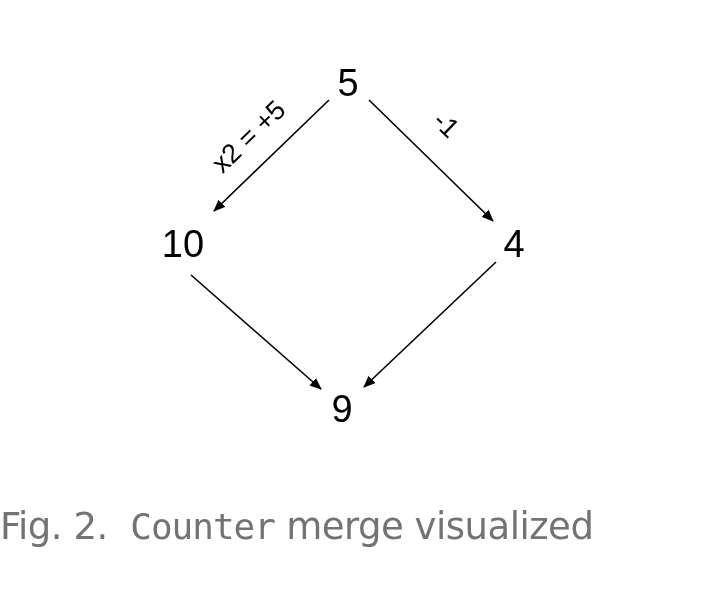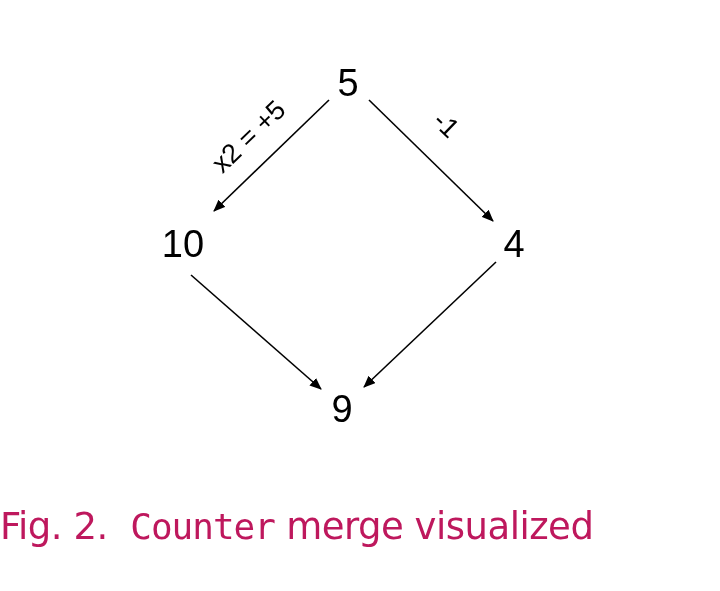--- a/index.html
+++ b/index.html
@@ -5,21 +5,21 @@
     html, body { margin: 0; padding: 0; background: #ffffff; }
     body { width: 720px; height: 591px; position: relative; overflow: hidden; }
     #figure { position: absolute; left: 0; top: 0; width: 720px; height: 591px; }
     .node-text { font-family: "Liberation Sans", sans-serif; font-size: 38px; fill: #000; }
     .edge-label { font-family: "Liberation Sans", sans-serif; font-size: 27px; fill: #000; }
     .edge { stroke: #000; stroke-width: 1.6; fill: none; }
     #caption {
       position: absolute; left: 0; width: 576px; top: 505px;
       text-align: right;
       font-family: "DejaVu Sans", sans-serif;
-      font-size: 37px; color: #be185d; letter-spacing: -0.5px;
+      font-size: 37px; color: #737373; letter-spacing: -0.5px;
       white-space: pre;
     }
     #caption .mono { font-family: "DejaVu Sans Mono", monospace; font-size: 36px; letter-spacing: -1px; }
   </style>
 </head>
 <body>
 
 <svg id="figure" viewBox="0 0 720 591" xmlns="http://www.w3.org/2000/svg">
   <defs>
     <marker id="arrowhead" markerWidth="12" markerHeight="10" refX="11" refY="5" orient="auto" markerUnits="userSpaceOnUse">

